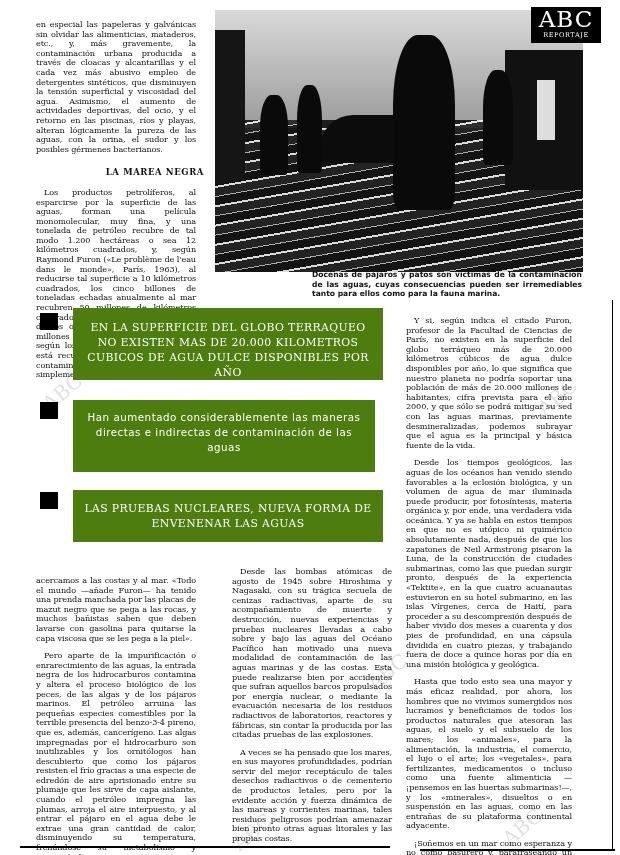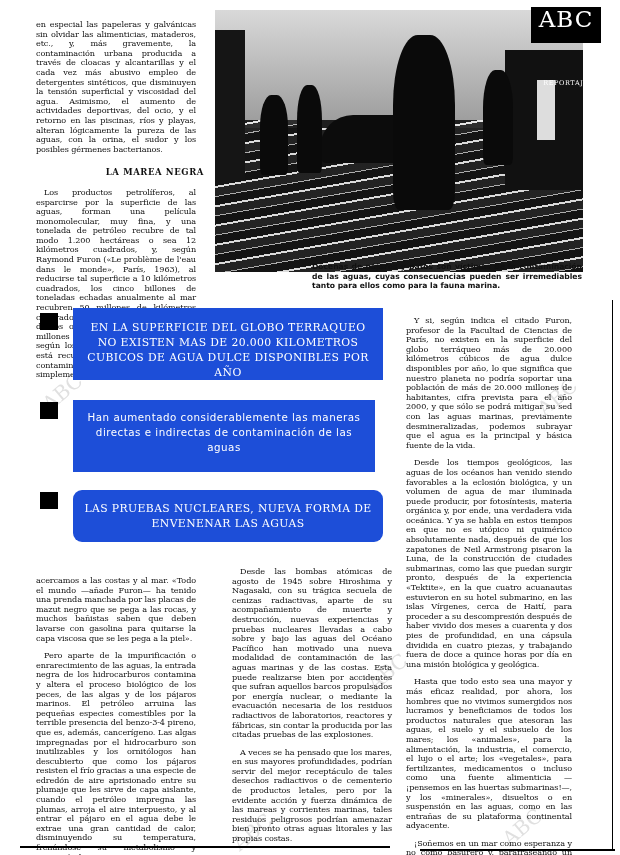--- a/index.html
+++ b/index.html
@@ -9,26 +9,26 @@
   .col p.noindent { text-indent:0; }
   .subhead { text-align:right; font-weight:bold; font-size:8.5px; letter-spacing:0.6px; margin:14px 0 10px 0; }
   .photo { position:absolute; left:215px; top:10px; width:368px; height:262px; background:#2a2a2a; overflow:hidden; }
   .photo .sky { position:absolute; left:0; top:0; width:100%; height:45%; background:linear-gradient(180deg,#d9d9d9,#9a9a9a); }
   .photo .ground { position:absolute; left:0; bottom:0; width:100%; height:58%; background:repeating-linear-gradient(170deg,#111 0 8px,#eee 8px 10px,#222 10px 18px,#bbb 18px 19px); opacity:.9; }
   .photo .fig { position:absolute; background:#0a0a0a; border-radius:40% 40% 10% 10%; }
   .photo .car { position:absolute; left:105px; top:105px; width:135px; height:48px; background:#0c0c0c; border-radius:40px 50px 8px 8px; }
   .photo .house { position:absolute; left:290px; top:40px; width:78px; height:140px; background:#111; }
   .photo .house .win { position:absolute; left:32px; top:30px; width:18px; height:60px; background:#ddd; }
   .photo .house2 { position:absolute; left:0; top:20px; width:30px; height:150px; background:#151515; }
-  .caption { position:absolute; left:312px; top:262px; width:270px; font-family:"DejaVu Sans", sans-serif; font-weight:bold; font-size:7.6px; line-height:9.6px; text-align:justify; }
+  .caption { position:absolute; left:312px; top:270px; width:270px; font-family:"DejaVu Sans", sans-serif; font-weight:bold; font-size:7.6px; line-height:9.6px; text-align:justify; }
   .logo { position:absolute; left:531px; top:7px; width:70px; height:36px; background:#000; color:#fff; text-align:center; }
   .logo .abc { font-family:"DejaVu Serif", serif; font-size:23px; line-height:24px; letter-spacing:1px; }
-  .logo .rep { font-family:"DejaVu Serif", serif; font-size:6.5px; letter-spacing:0.6px; line-height:8px;margin-top:48px; }
+  .logo .rep { font-family:"DejaVu Serif", serif; font-size:6.5px; letter-spacing:0.6px; line-height:8px; }
   .bullet { position:absolute; width:18px; height:17px; background:#000; }
-  .box { position:absolute; background:#1d4ed8; color:#fff; text-align:center; }
+  .box { position:absolute; background:#4d7c0f; color:#fff; text-align:center; }
   .box.serifcaps { font-family:"DejaVu Serif", serif; font-size:10.8px; line-height:15px; letter-spacing:0.4px; }
   .box.sans { font-family:"DejaVu Sans", sans-serif; font-size:10.3px; line-height:15px; letter-spacing:0.5px; }
   .rule { position:absolute; background:#000; }
   .wm { position:absolute; color:#bbb; font-family:"DejaVu Serif", serif; font-size:20px; transform:rotate(-40deg); opacity:.45; }
   .signature { text-align:right; margin-top:12px; font-size:8px; letter-spacing:0.4px; padding-right:30px; }
 </style>
 </head>
 <body>
 
 <div class="wm" style="left:40px;top:380px;">ABC</div>
@@ -69,21 +69,21 @@
 <div class="box serifcaps" style="left:73px;top:308px;width:310px;height:72px;padding:12px 8px 0 8px;box-sizing:border-box;">
   <span>EN LA SUPERFICIE DEL GLOBO TERRAQUEO NO EXISTEN MAS DE 20.000 KILOMETROS CUBICOS DE AGUA DULCE DISPONIBLES POR AÑO</span>
 </div>
 
 <div class="bullet" style="left:40px;top:402px;"></div>
 <div class="box sans" style="left:73px;top:400px;width:302px;height:72px;padding:10px 8px 0 8px;box-sizing:border-box;">
   <span>Han aumentado considerablemente las maneras directas e indirectas de contaminación de las aguas</span>
 </div>
 
 <div class="bullet" style="left:40px;top:492px;"></div>
-<div class="box serifcaps" style="left:73px;top:490px;width:310px;height:52px;padding:11px 8px 0 8px;box-sizing:border-box;border-radius:9px;">
+<div class="box serifcaps" style="left:73px;top:490px;width:310px;height:52px;padding:11px 8px 0 8px;box-sizing:border-box;">
   <span>LAS PRUEBAS NUCLEARES, NUEVA FORMA DE ENVENENAR LAS AGUAS</span>
 </div>
 
 <div class="col" style="left:398px;top:308px;width:182px;">
   <p>Y si, según indica el citado Furon, profesor de la Facultad de Ciencias de París, no existen en la superficie del globo terráqueo más de 20.000 kilómetros cúbicos de agua dulce disponibles por año, lo que significa que nuestro planeta no podría soportar una población de más de 20.000 millones de habitantes, cifra prevista para el año 2000, y que sólo se podrá mitigar su sed con las aguas marinas, previamente desmineralizadas, podemos subrayar que el agua es la principal y básica fuente de la vida.</p>
   <p>Desde los tiempos geológicos, las aguas de los océanos han venido siendo favorables a la eclosión biológica, y un volumen de agua de mar iluminada puede producir, por fotosíntesis, materia orgánica y, por ende, una verdadera vida oceánica. Y ya se habla en estos tiempos en que no es utópico ni quimérico absolutamente nada, después de que los zapatones de Neil Armstrong pisaron la Luna, de la construcción de ciudades submarinas, como las que puedan surgir pronto, después de la experiencia «Tektite», en la que cuatro acuanautas estuvieron en su hotel submarino, en las islas Vírgenes, cerca de Haití, para proceder a su descompresión después de haber vivido dos meses a cuarenta y dos pies de profundidad, en una cápsula dividida en cuatro piezas, y trabajando fuera de doce a quince horas por día en una misión biológica y geológica.</p>
   <p>Hasta que todo esto sea una mayor y más eficaz realidad, por ahora, los hombres que no vivimos sumergidos nos lucramos y beneficiamos de todos los productos naturales que atesoran las aguas, el suelo y el subsuelo de los mares; los «animales», para la alimentación, la industria, el comercio, el lujo o el arte; los «vegetales», para fertilizantes, medicamentos o incluso como una fuente alimenticia —¡pensemos en las huertas submarinas!—, y los «minerales», disueltos o en suspensión en las aguas, como en las entrañas de su plataforma continental adyacente.</p>
   <p>¡Soñemos en un mar como esperanza y no como basurero y, parafraseando un conocido eslogan publicitario, con la última ambiciosa de «Mantenga limpio el mar», alentemos nuestros esfuerzos para hacerla realidad y que como el día primigenio de la Creación, el mar no se mancha y el espíritu de Dios incube sobre sus aguas!</p>
   <div class="signature">José Luis DE AZCARRAGA</div>
 </div>

